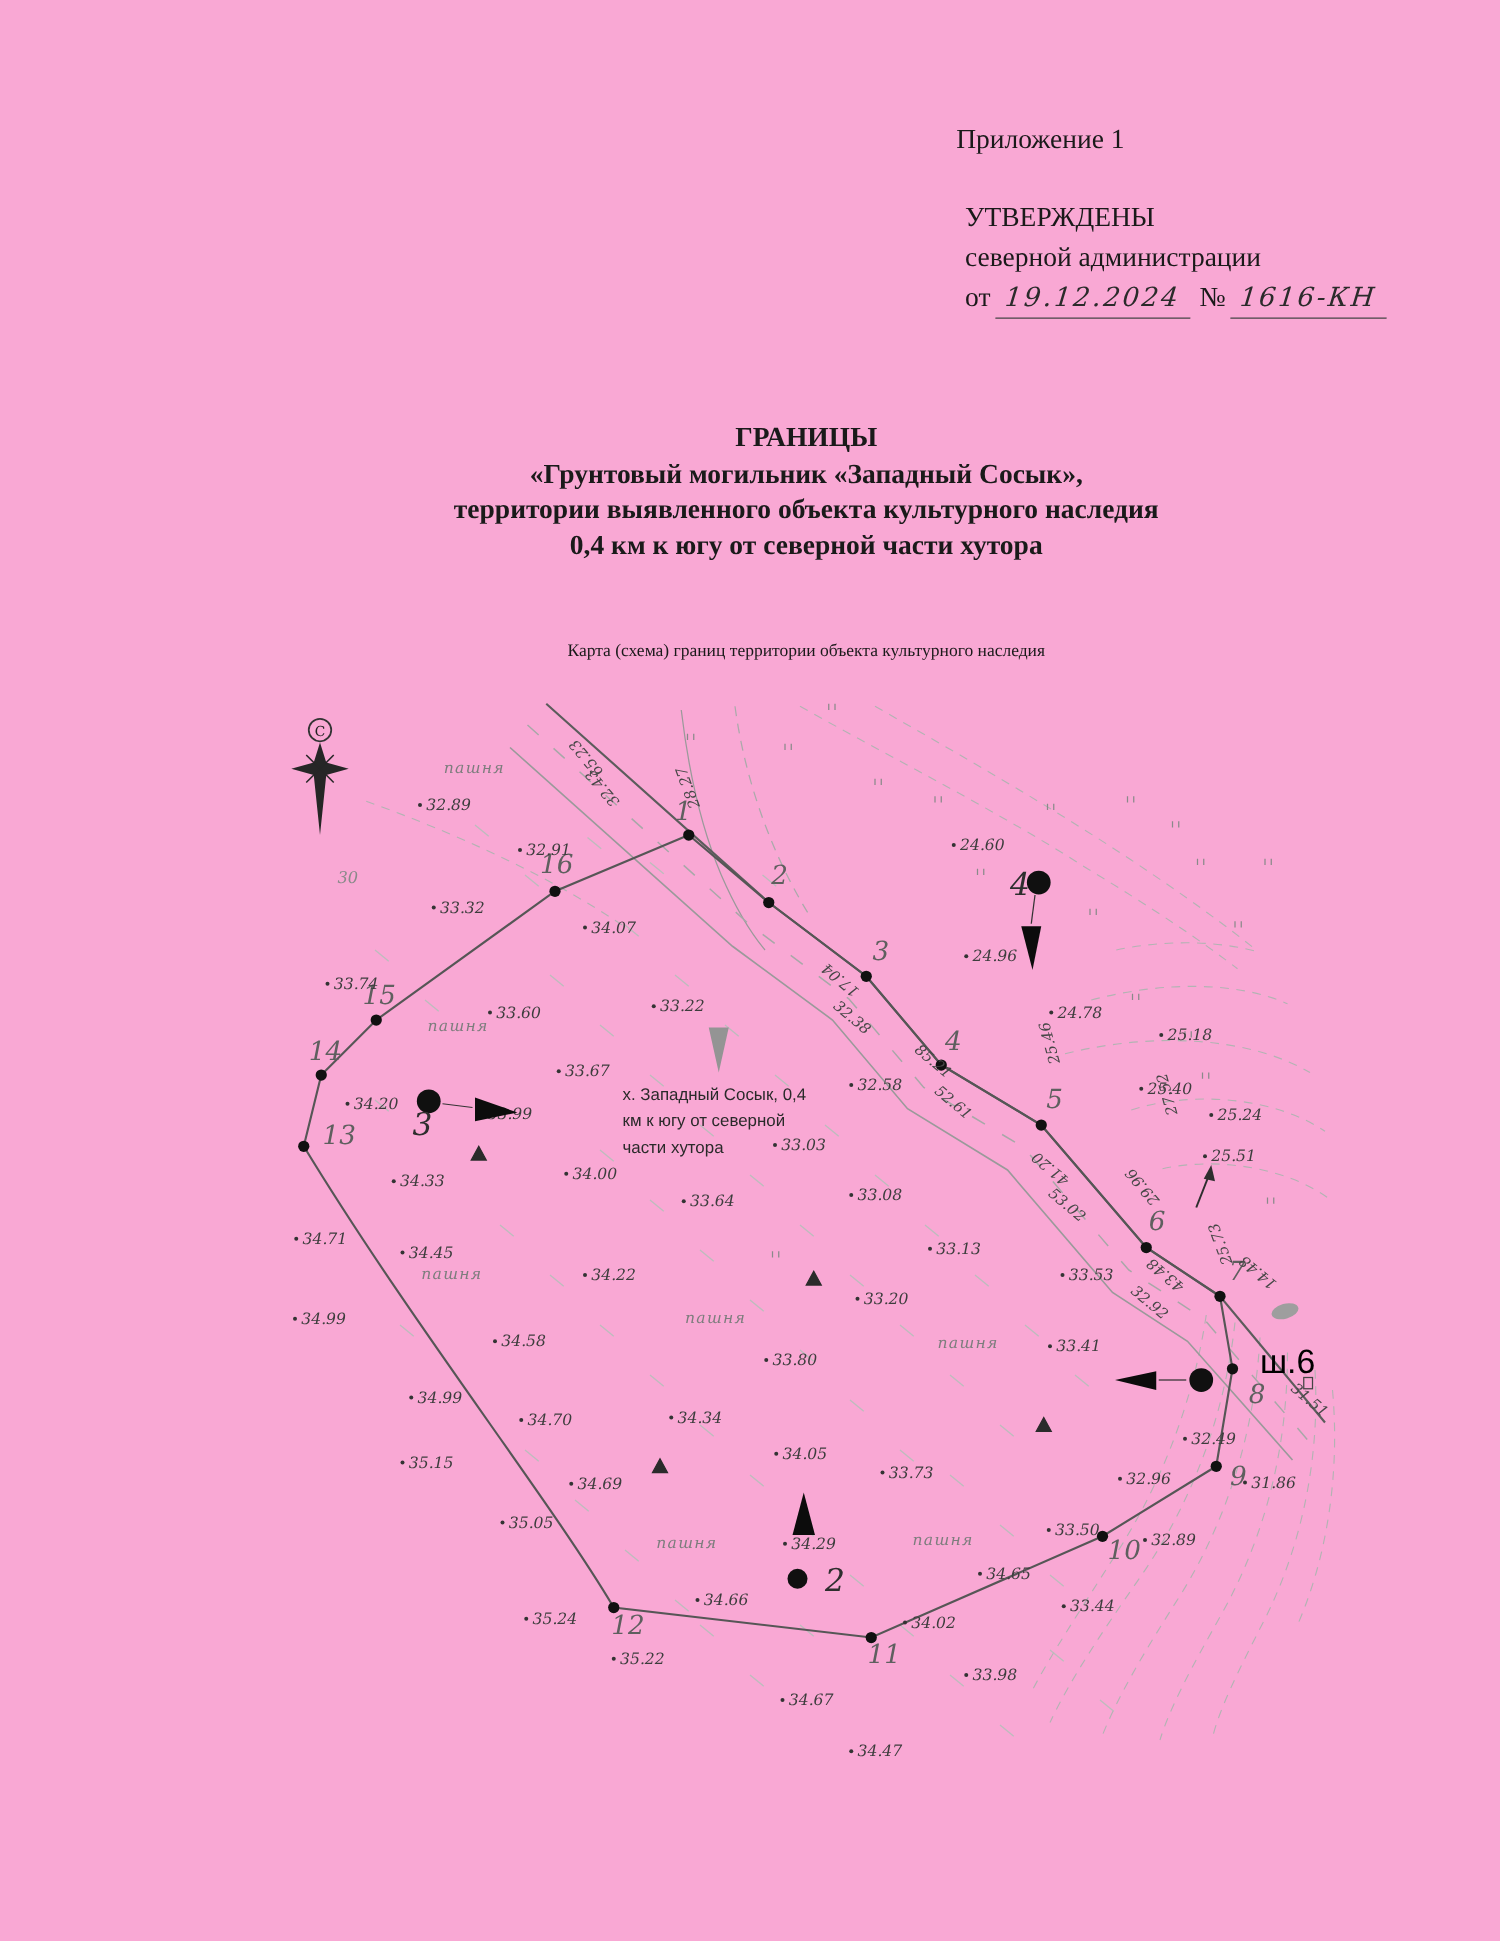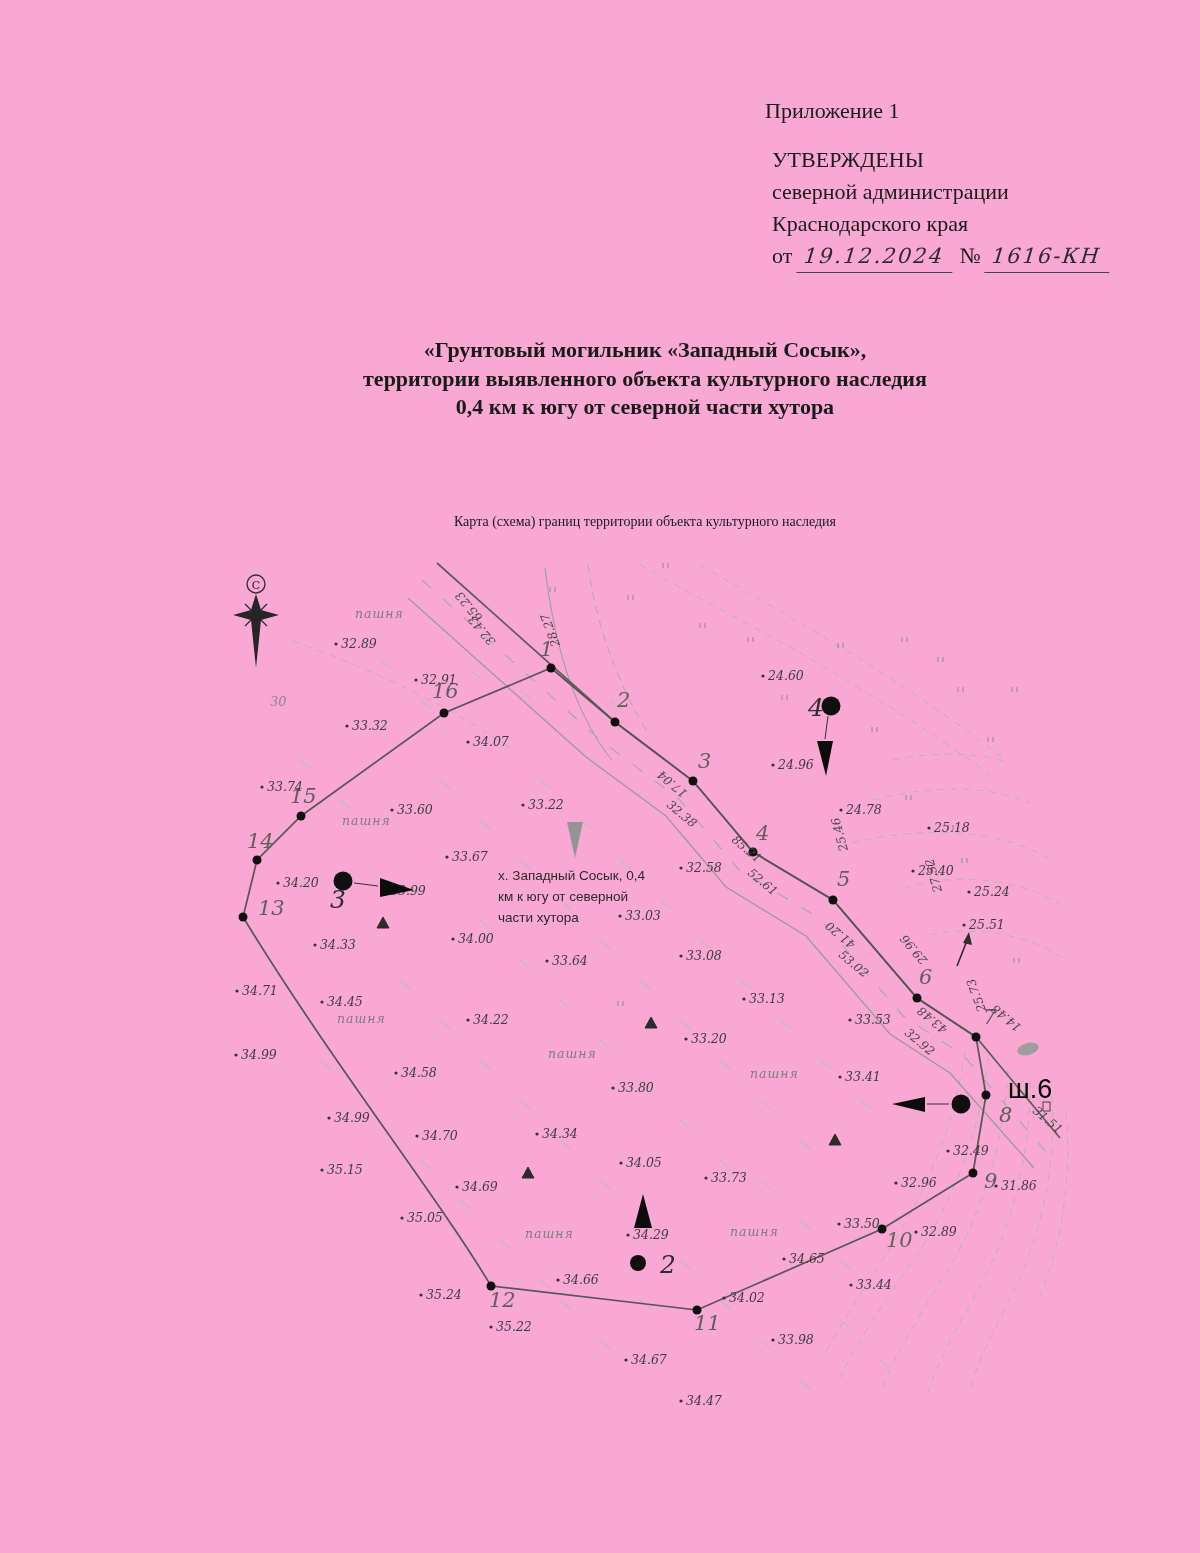--- a/index.html
+++ b/index.html
@@ -1,49 +1,49 @@
 <!DOCTYPE html>
 <html><head>
 <meta charset="utf-8">
 <style>
   html,body{margin:0;padding:0;background:#fff;}
   .page{position:relative;width:1200px;height:1553px;background:#f9a8d4;overflow:hidden;
         font-family:"Liberation Serif", serif;color:#1a1a1a;}
   .appendix{position:absolute;left:765px;top:98px;font-size:22px;}
-  .approve{position:absolute;left:772px;top:144px;font-size:22px;line-height:32px;}
+  .approve{position:absolute;left:772px;top:158px;font-size:22px;line-height:32px;}
   .order-line{white-space:nowrap;}
   .hand{display:inline-block;font-family:"DejaVu Serif",serif;font-style:italic;
         letter-spacing:2px;color:#2b2b2b;border-bottom:1.5px solid #444;
         padding:0 10px 0 6px;transform:skewX(-6deg);font-size:21px;}
   .doc-title{position:absolute;left:150px;top:336px;width:990px;text-align:center;
         font-weight:bold;font-size:22px;line-height:28.5px;}
   .map-caption{position:absolute;left:150px;top:514px;width:990px;text-align:center;
         font-size:14px;}
   svg#map{position:absolute;left:0;top:0;}
 </style>
 </head>
 <body>
 
 <div class="page">
 
   <div class="appendix">Приложение 1</div>
 
   <div class="approve">
     <div>УТВЕРЖДЕНЫ</div>
     <div>северной администрации</div>
-    <div>Краснодарского края</div>
     <div class="order-line">
       <span>от</span>
       <span class="hand">19.12.2024</span>
       <span>№</span>
       <span class="hand">1616-КН</span>
     </div>
   </div>
 
   <div class="doc-title">
+    <div>ГРАНИЦЫ</div>
     <div>«Грунтовый могильник «Западный Сосык»,</div>
     <div>территории выявленного объекта культурного наследия</div>
     <div>0,4 км к югу от северной части хутора</div>
   </div>
 
   <div class="map-caption">Карта (схема) границ территории объекта культурного наследия</div>
 
   <svg id="map" width="1200" height="1553" viewBox="0 0 1200 1553">
       <path d="M640,565 C720,610 800,650 870,695 C920,725 960,752 990,775" fill="none" stroke="#b3b3b3" stroke-width="0.9" stroke-dasharray="7 6"></path>
       <path d="M700,565 C770,605 840,645 905,688 C950,718 980,740 1005,760" fill="none" stroke="#b3b3b3" stroke-width="0.9" stroke-dasharray="7 6"></path>

